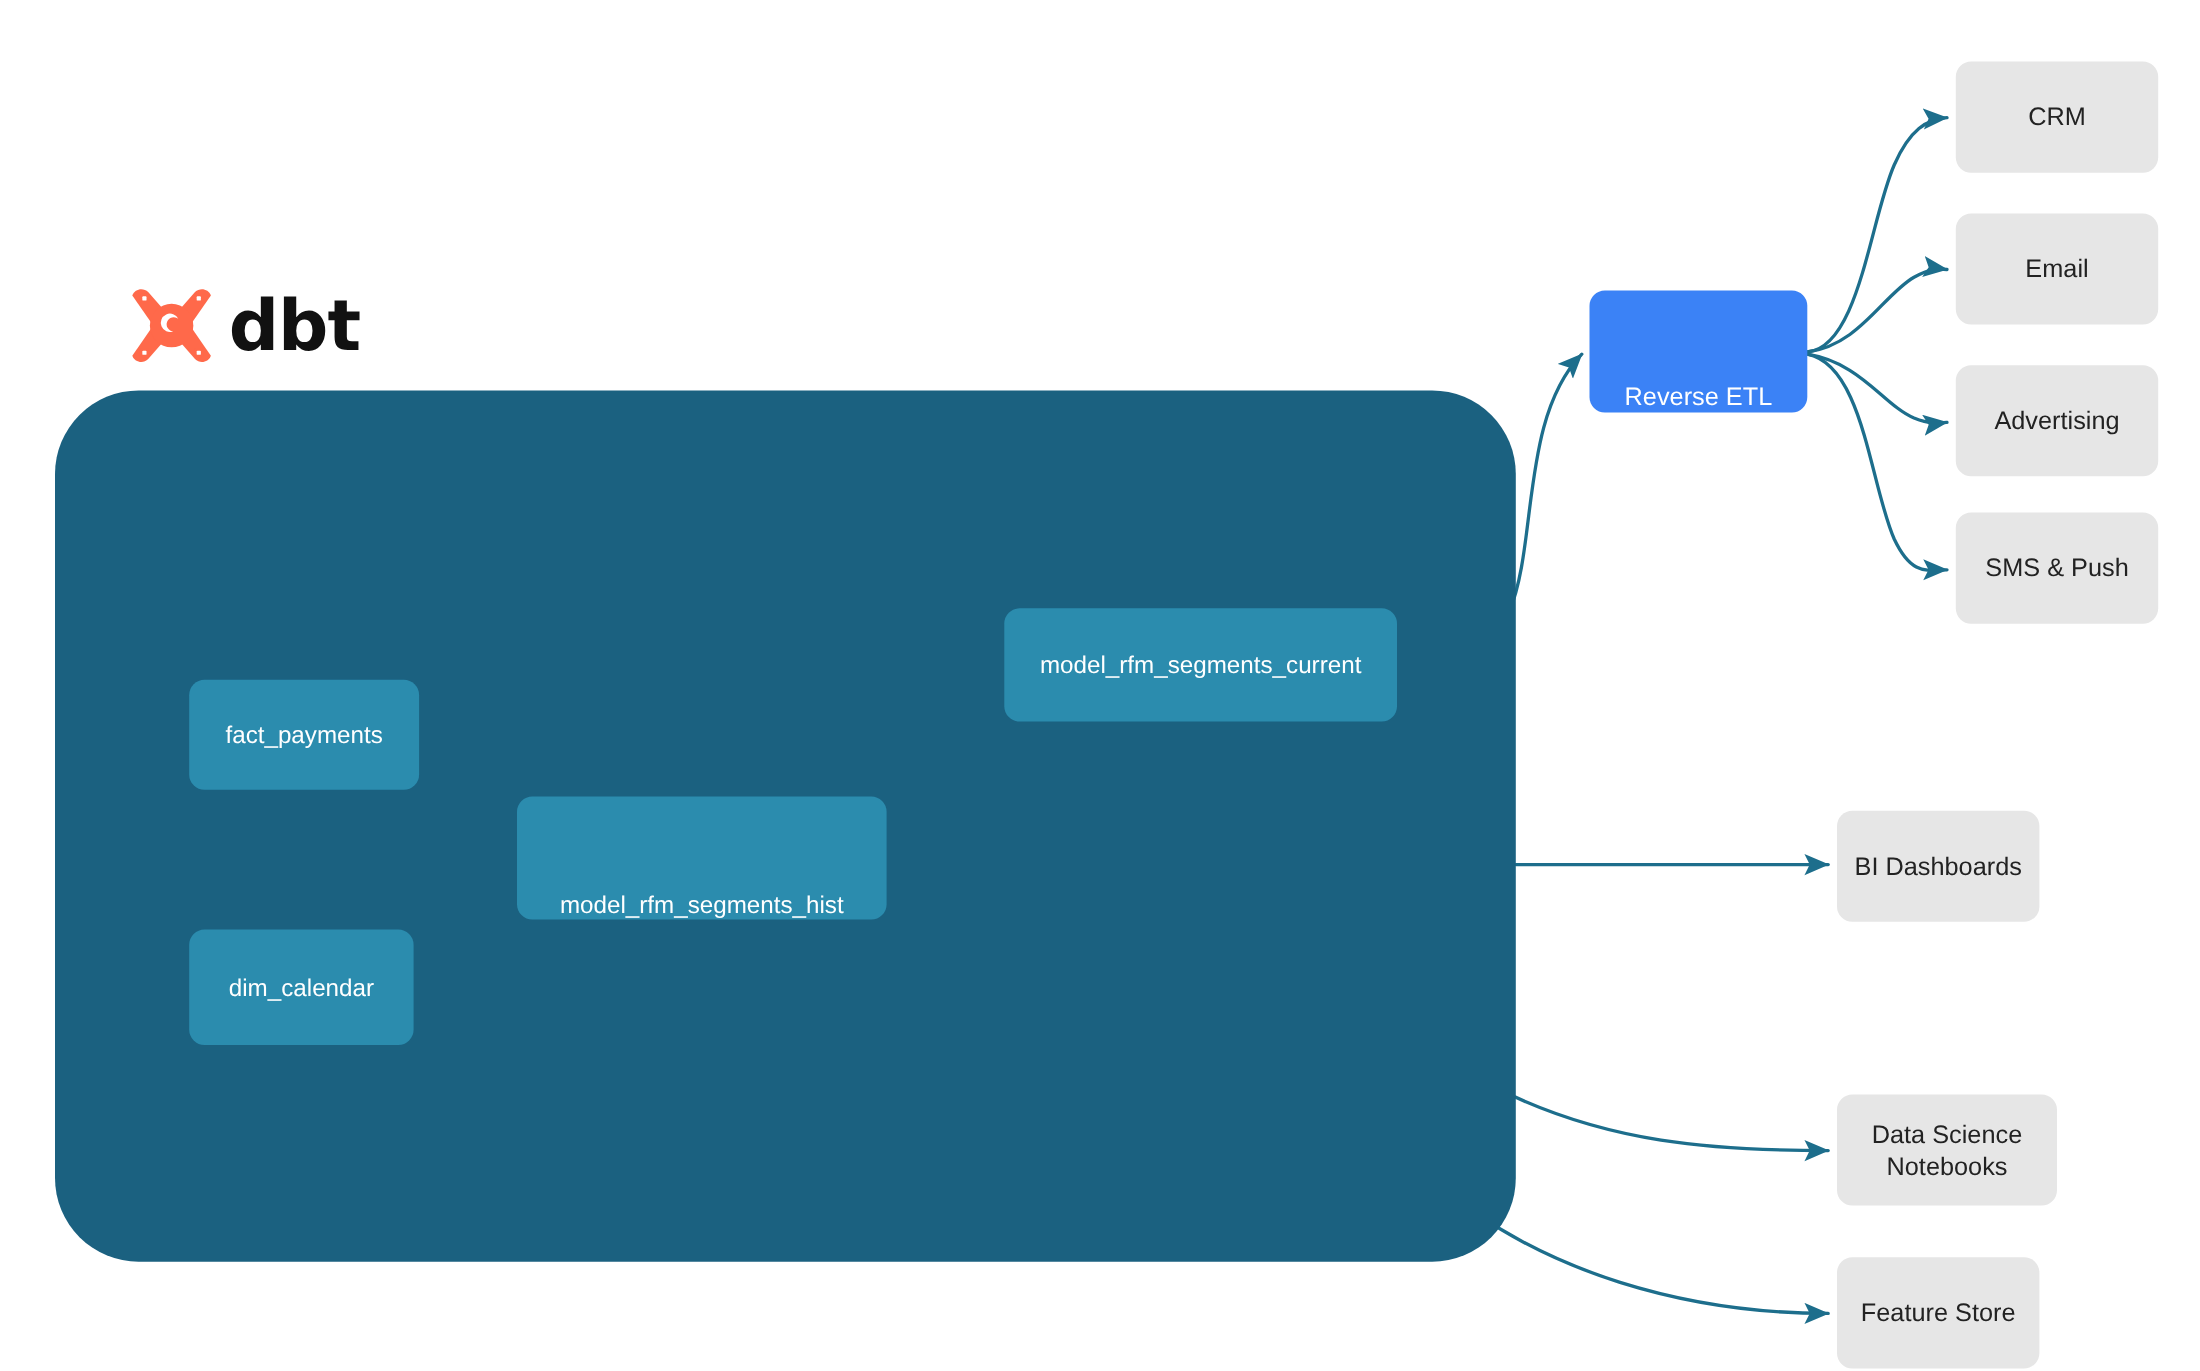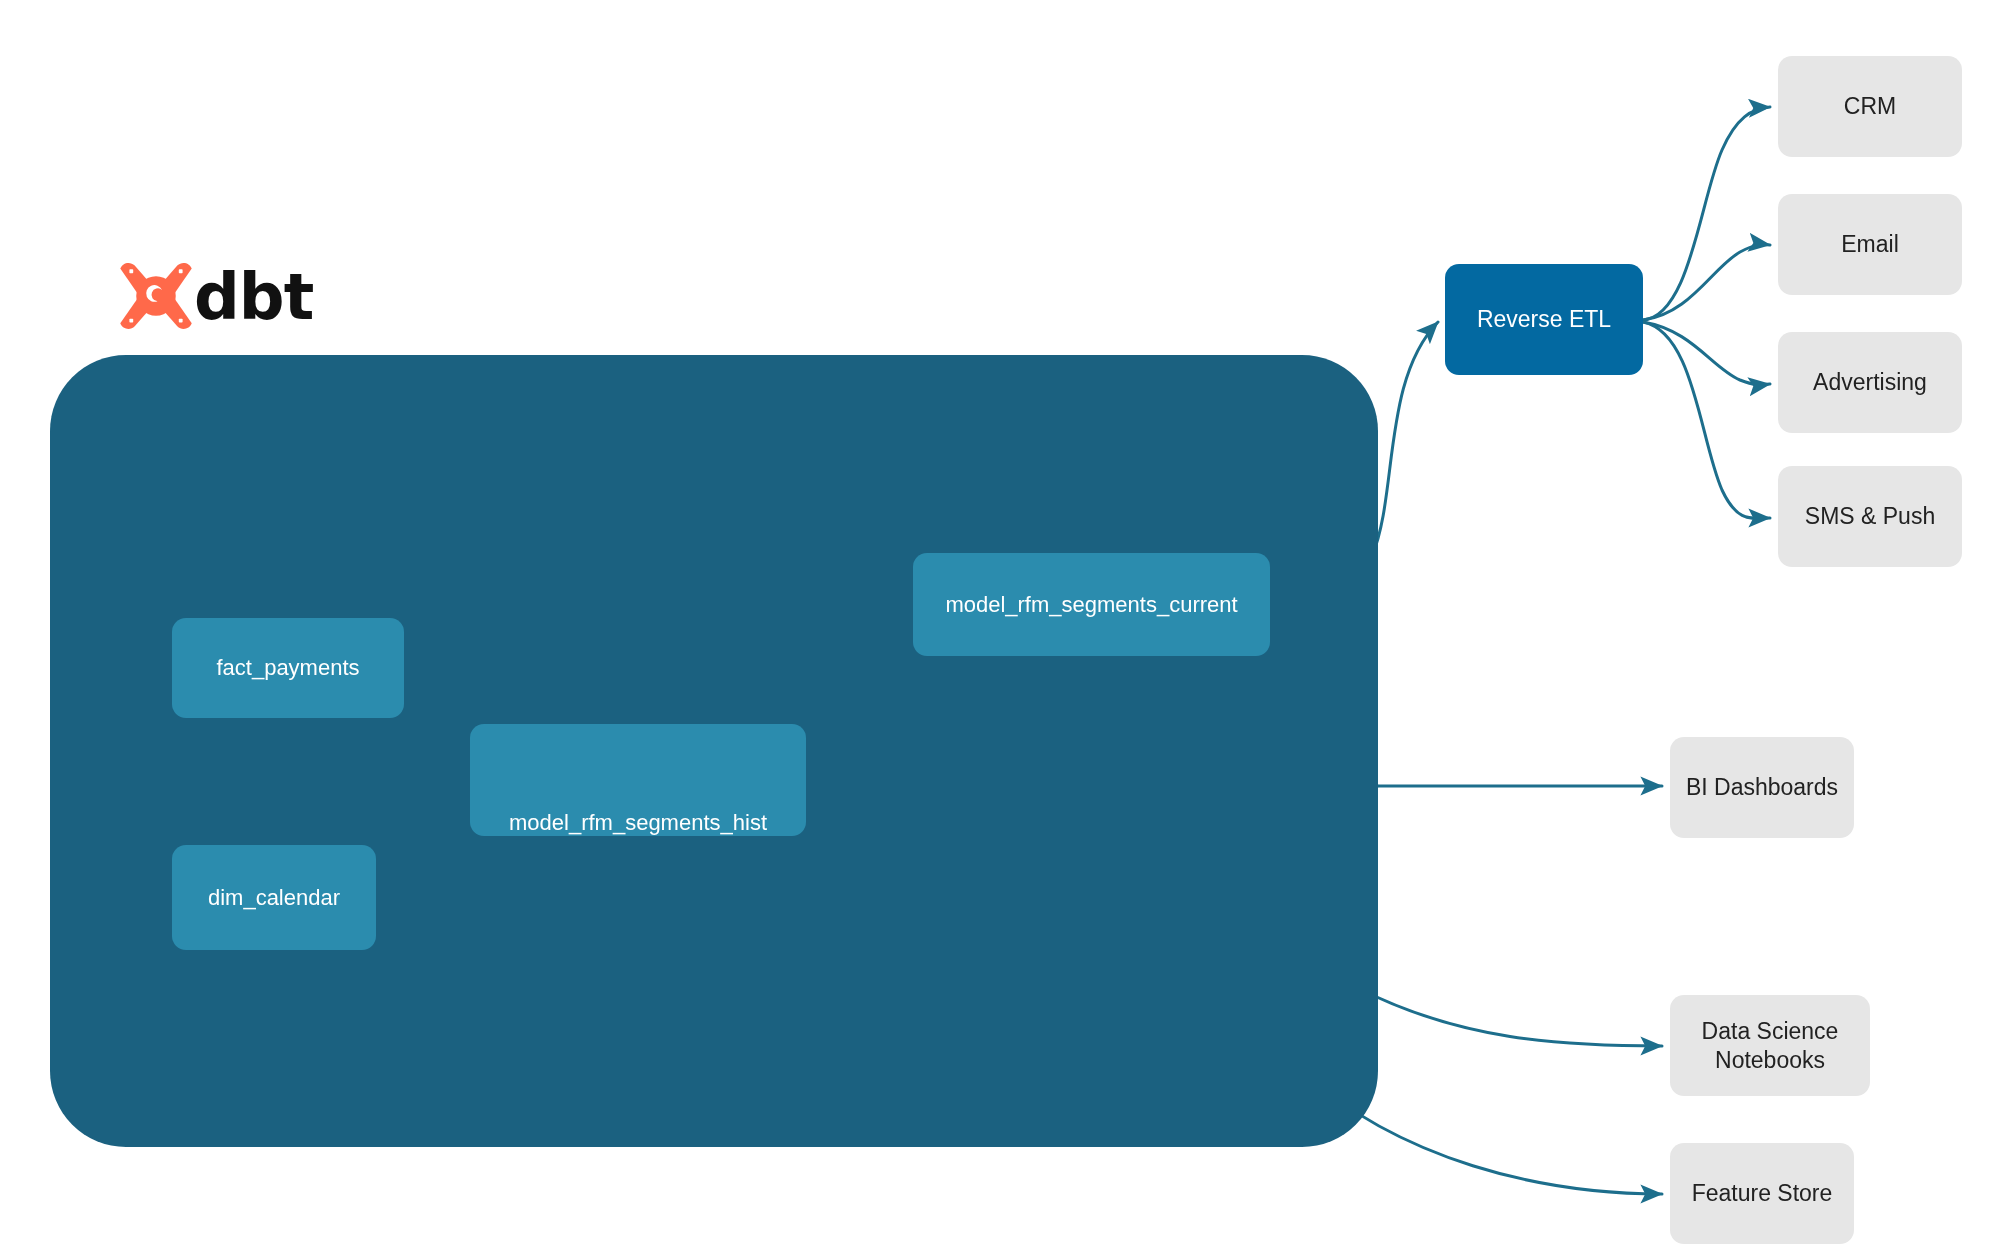--- a/index.html
+++ b/index.html
@@ -28,21 +28,21 @@
 
   
   #dbt-logo {
     position: absolute;
     left: 118px;
     top: 258px;
     width: 260px;
     height: 82px;
     display: flex;
     align-items: center;
-    gap: 0;
+    gap: 14px;
   }
   #dbt-logo .mark {
     width: 76px;
     height: 76px;
     flex: 0 0 auto;
   }
   #dbt-logo .wordmark {
     font-family: "DejaVu Sans", sans-serif;
     font-weight: 700;
     font-size: 64px;
@@ -74,35 +74,36 @@
     line-height: 1.25;
   }
   .node-model {
     background: #2B8CAE;
     color: #ffffff;
     border-radius: 14px;
     font-size: 22px;
     padding: 0 18px;
   }
   .node-green {
-    background: #0369a1;
+    background: #3b82f6;
     color: #ffffff;
     border-radius: 14px;
     font-size: 23px;
+    align-items: flex-end;
   }
   .node-gray {
     background: #E6E6E6;
     color: #222222;
     border-radius: 14px;
     font-size: 23px;
     padding: 17px 12px;
   }
 
   
-  #node-fact-payments      { left: 172px; top: 618px;  width: 232px; height: 100px; }
+  #node-fact-payments      { left: 172px; top: 618px;  width: 209px; height: 100px; }
   #node-dim-calendar       { left: 172px; top: 845px;  width: 204px; height: 105px; }
   #node-rfm-hist           { left: 470px; top: 724px;  width: 336px; height: 112px; align-items: flex-end; }
   #node-rfm-current        { left: 913px; top: 553px;  width: 357px; height: 103px; }
 
   
   #node-reverse-etl        { left: 1445px; top: 264px; width: 198px; height: 111px; }
 
   
   #node-crm                { left: 1778px; top: 56px;  width: 184px; height: 101px; }
   #node-email              { left: 1778px; top: 194px; width: 184px; height: 101px; }

